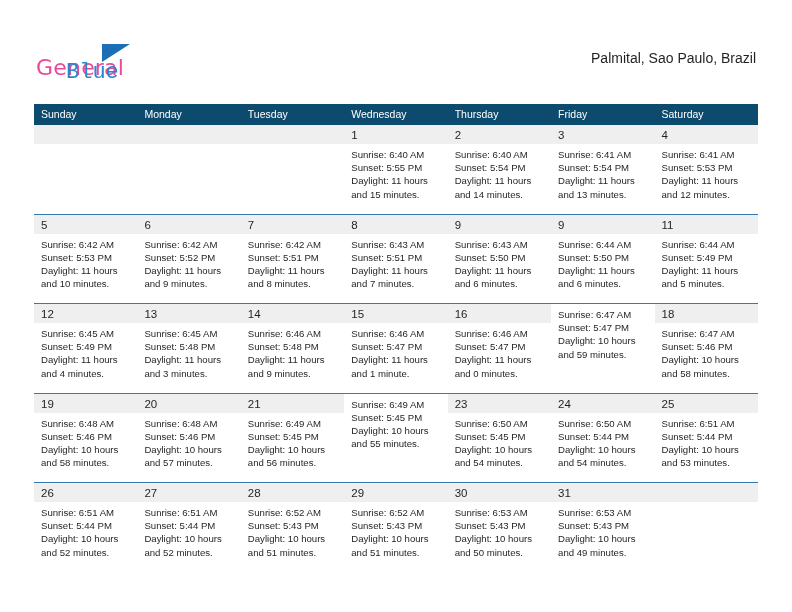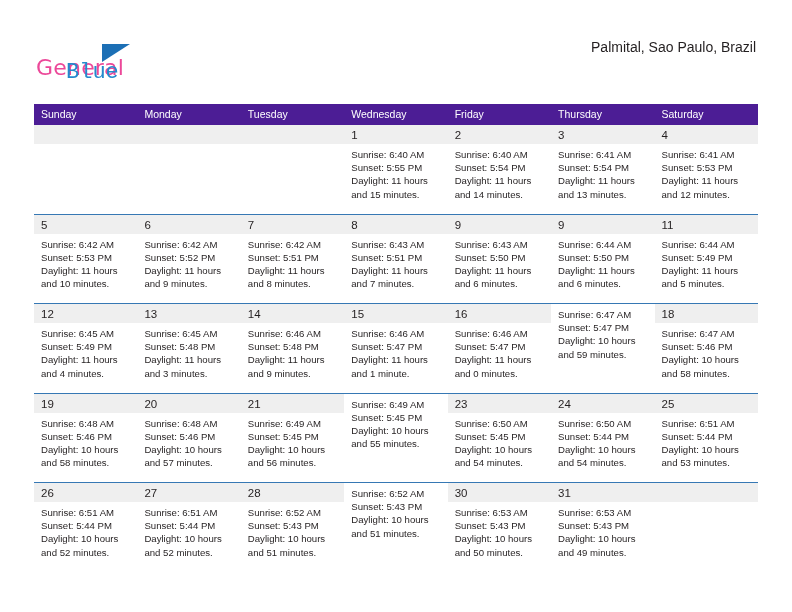--- a/index.html
+++ b/index.html
@@ -74,34 +74,34 @@
     font-size: 27px;
     color: #231f20;
     line-height: 32px;
     font-weight: 400;
     white-space: nowrap;
   }
   .cal-subtitle {
     font-size: 14px;
     color: #231f20;
     line-height: 20px;
-    margin-top: 7px;
+    margin-top: 18px;
     white-space: nowrap;
   }
 
   
   .cal {
     position: absolute;
     left: 34px;
     top: 104px;
     width: 724px;
   }
   .dow-row {
     display: flex;
-    background: #4c1d95;
+    background: #0c4a6e;
     height: 21px;
   }
   .dow {
     flex: 1 1 0;
     color: #ffffff;
     font-size: 10.5px;
     line-height: 21px;
     padding-left: 7px;
     box-sizing: border-box;
     white-space: nowrap;
@@ -160,22 +160,22 @@
     </div>
 
   </div>
 
   <div class="cal">
     <div class="dow-row" id="dow-row">
         <div class="dow">Sunday</div>
         <div class="dow">Monday</div>
         <div class="dow">Tuesday</div>
         <div class="dow">Wednesday</div>
+        <div class="dow">Thursday</div>
         <div class="dow">Friday</div>
-        <div class="dow">Thursday</div>
         <div class="dow">Saturday</div>
       </div>
     <div id="weeks-container">
         <div class="week first">
           <div class="cell">
             <div class="daynum-band"><span class="daynum"></span></div>
             <div class="cell-body"></div>
           </div>
           <div class="cell">
             <div class="daynum-band"><span class="daynum"></span></div>
@@ -437,20 +437,21 @@
           <div class="cell">
             <div class="daynum-band"><span class="daynum">28</span></div>
             <div class="cell-body">
               <div class="line">Sunrise: 6:52 AM</div>
               <div class="line">Sunset: 5:43 PM</div>
               <div class="line">Daylight: 10 hours</div>
               <div class="line">and 51 minutes.</div>
             </div>
           </div>
           <div class="cell">
+            <div class="daynum-band"><span class="daynum">29</span></div>
             <div class="cell-body">
               <div class="line">Sunrise: 6:52 AM</div>
               <div class="line">Sunset: 5:43 PM</div>
               <div class="line">Daylight: 10 hours</div>
               <div class="line">and 51 minutes.</div>
             </div>
           </div>
           <div class="cell">
             <div class="daynum-band"><span class="daynum">30</span></div>
             <div class="cell-body">

